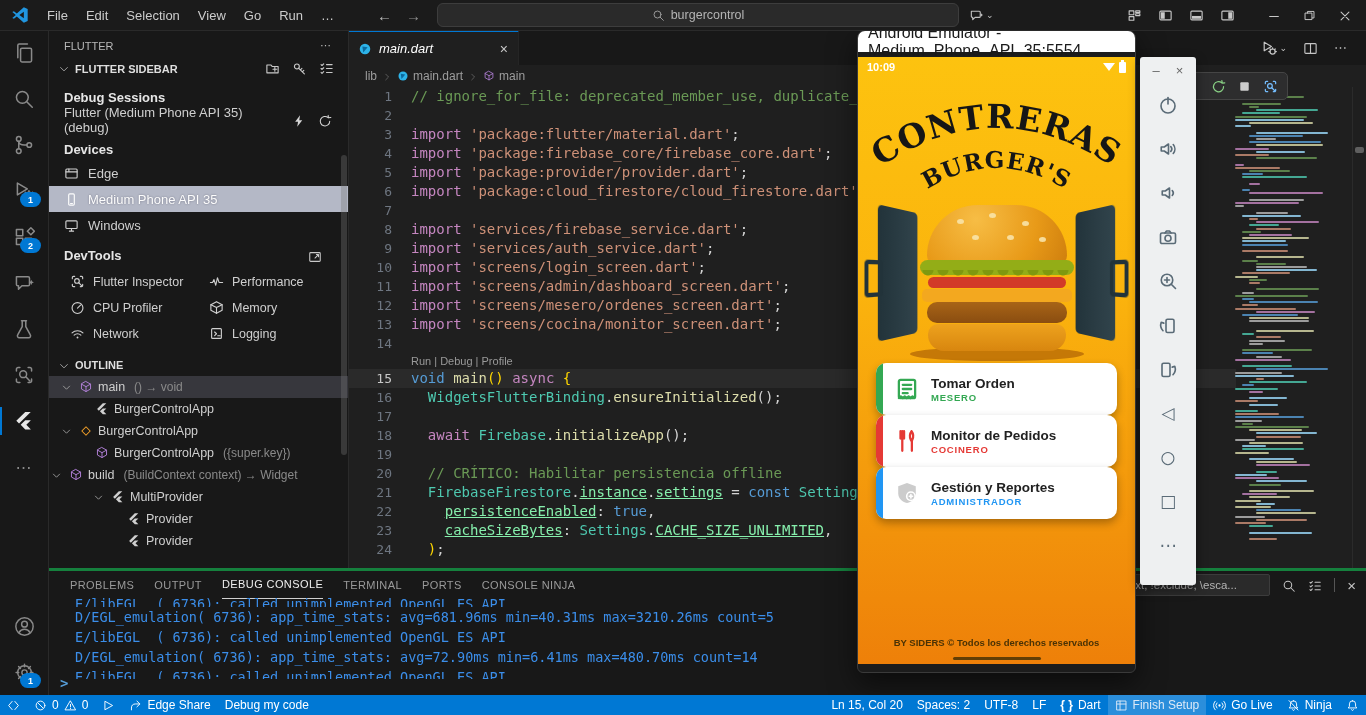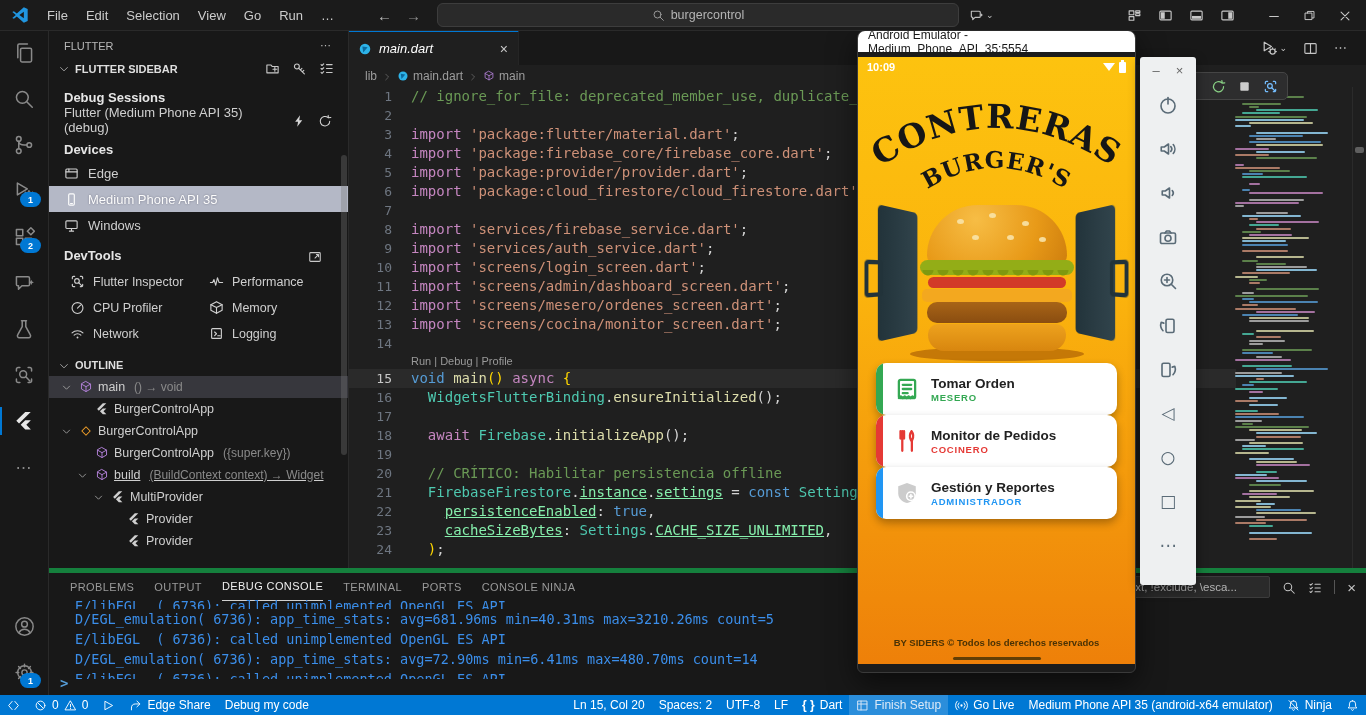--- a/index.html
+++ b/index.html
@@ -76,21 +76,21 @@
   .ovr{position:absolute;top:57px;right:0;width:13px;bottom:0;border-left:1px solid #2b2b2b;}
   .ovr-slide{position:absolute;top:60px;left:2px;right:2px;height:6px;background:#6f6f6f;border-radius:2px;opacity:.8;}
 
   
   .dbgbar{position:absolute;left:1150px;top:72px;width:118px;height:26px;background:#2d2d2e;
           border:1px solid #454545;border-radius:5px;z-index:9;display:flex;align-items:center;
           justify-content:flex-end;gap:11px;padding:0 9px;}
 
   
   .panel{position:absolute;left:48px;top:568px;right:0;bottom:20px;background:#181818;
-         border-top:5px solid #15803d;z-index:2;overflow:hidden;}
+         border-top:3px solid #15803d;z-index:2;overflow:hidden;}
   .p-tabs{display:flex;gap:20px;padding:0 22px;height:27px;align-items:center;font-size:11px;
           letter-spacing:.4px;color:#9a9a9a;}
   .p-tab{height:100%;display:flex;align-items:center;}
   .p-tab.active{color:#eee;border-bottom:1px solid #d0d0d0;}
   .p-right{position:absolute;right:10px;top:3px;display:flex;align-items:center;gap:12px;color:#c5c5c5;}
   .p-filter{width:128px;height:20px;background:#2a2a2a;border:1px solid #3c3c3c;border-radius:2px;
             color:#b5b5b5;font-size:11.5px;display:flex;align-items:center;padding:0 6px;overflow:hidden;white-space:nowrap;}
   .p-sep{width:1px;height:14px;background:#555;}
   .console{position:absolute;left:27px;top:27px;right:0;bottom:16px;overflow:hidden;
            font:13.5px/20px "DejaVu Sans Mono",monospace;color:#3b8eea;white-space:pre;}
@@ -102,21 +102,21 @@
   .statusbar{position:absolute;left:0;right:0;bottom:0;height:20px;background:#0078d4;color:#fff;
              display:flex;align-items:center;font-size:12px;z-index:40;}
   .st{display:flex;align-items:center;gap:5px;padding:0 7px;height:100%;white-space:nowrap;}
   .st.dim{background:rgba(255,255,255,.17);color:#dcE9f7;color:#dce9f7;}
   .st-right{margin-left:auto;display:flex;height:100%;}
 
   
   .emuwin{position:absolute;left:857px;top:30px;width:277px;height:641px;background:#1c1c1c;
           border:1px solid #3a3a3a;border-radius:8px 8px 6px 6px;box-shadow:0 10px 28px rgba(0,0,0,.55);
           z-index:10;overflow:hidden;}
-  .emu-title{height:21px;background:#fff;color:#1a1a1a;font-size:12px;display:flex;align-items:center;padding:0 10px;}
+  .emu-title{height:21px;background:#fff;color:#1a1a1a;font-size:16px;display:flex;align-items:center;padding:0 10px;}
   .phone{position:absolute;left:0;right:0;top:26px;bottom:8px;overflow:hidden;
          background:linear-gradient(180deg,#FDC30F 0%,#FBB40D 38%,#F49B0C 68%,#EE8009 100%);}
   .p-status{height:20px;display:flex;align-items:center;justify-content:space-between;
             padding:0 9px;color:#fff;font-size:11px;font-weight:700;}
   .p-status .sic{display:flex;gap:4px;align-items:center;}
   .wifi{width:0;height:0;border-left:6px solid transparent;border-right:6px solid transparent;border-top:8px solid #fff;}
   .batt{width:7px;height:11px;background:#fff;border-radius:1px;position:relative;}
   .batt::before{content:'';position:absolute;top:-2px;left:2px;width:3px;height:2px;background:#fff;}
   .logo-svg{position:absolute;top:14px;left:0;}
   .door{position:absolute;width:50px;height:128px;background:linear-gradient(90deg,#22333a,#31444c);
@@ -462,21 +462,21 @@
         </div>
         <div class="ol-row" style="padding-left: 26px;">
           <span class="ol-chev"></span>
           <svg class="ic" width="14" height="14" viewBox="0 0 16 16" fill="none" stroke="#B180D7" stroke-width="1.1" stroke-linecap="round" stroke-linejoin="round">
             <path d="M8 1.8l5.2 2.9v5.6L8 13.2 2.8 10.3V4.7z"></path>
             <path d="M2.8 4.7L8 7.6l5.2-2.9M8 7.6v5.6"></path>
           </svg>
           <span>BurgerControlApp</span>
           <span class="ol-detail">({super.key})</span>
         </div>
-        <div class="ol-row" style="padding-left: 26px; text-decoration: underline;">
+        <div class="ol-row" style="">
           <span class="ol-chev"><svg class="ic" width="11" height="11" viewBox="0 0 16 16" fill="none" stroke="currentColor" stroke-width="1.2" stroke-linecap="round" stroke-linejoin="round">
               <path d="M3.5 6l4.5 4.5L12.5 6"></path>
             </svg></span>
           <svg class="ic" width="14" height="14" viewBox="0 0 16 16" fill="none" stroke="#B180D7" stroke-width="1.1" stroke-linecap="round" stroke-linejoin="round">
             <path d="M8 1.8l5.2 2.9v5.6L8 13.2 2.8 10.3V4.7z"></path>
             <path d="M2.8 4.7L8 7.6l5.2-2.9M8 7.6v5.6"></path>
           </svg>
           <span>build</span>
           <span class="ol-detail">(BuildContext context) → Widget</span>
         </div>
@@ -775,23 +775,20 @@
           <span>Finish Setup</span>
         </div>
         <div class="st">
           <svg class="ic" width="13" height="13" viewBox="0 0 16 16" fill="none" stroke="currentColor" stroke-width="1.15" stroke-linecap="round" stroke-linejoin="round">
             <circle cx="8" cy="8" r="1.4" fill="currentColor" stroke="none"></circle>
             <path d="M4.8 11.2a4.6 4.6 0 0 1 0-6.4M11.2 4.8a4.6 4.6 0 0 1 0 6.4M2.7 13.3a7.5 7.5 0 0 1 0-10.6M13.3 2.7a7.5 7.5 0 0 1 0 10.6"></path>
           </svg>
           <span>Go Live</span>
         </div>
         <div class="st">
-          <span>Medium Phone API 35 (android-x64 emulator)</span>
-        </div>
-        <div class="st">
           <svg class="ic" width="13" height="13" viewBox="0 0 16 16" fill="none" stroke="currentColor" stroke-width="1.15" stroke-linecap="round" stroke-linejoin="round">
             <path d="M8 2.2a3.8 3.8 0 0 1 3.8 3.8v3L13.3 11H2.7l1.5-2V6A3.8 3.8 0 0 1 8 2.2zM6.8 13.2a1.3 1.3 0 0 0 2.4 0M2.5 2l11 11.5"></path>
           </svg>
           <span>Ninja</span>
         </div>
         <div class="st">
           <svg class="ic" width="13" height="13" viewBox="0 0 16 16" fill="none" stroke="currentColor" stroke-width="1.15" stroke-linecap="round" stroke-linejoin="round">
             <path d="M8 2.2a3.8 3.8 0 0 1 3.8 3.8v3L13.3 11H2.7l1.5-2V6A3.8 3.8 0 0 1 8 2.2zM6.8 13.2a1.3 1.3 0 0 0 2.4 0"></path>
           </svg>
         </div>

